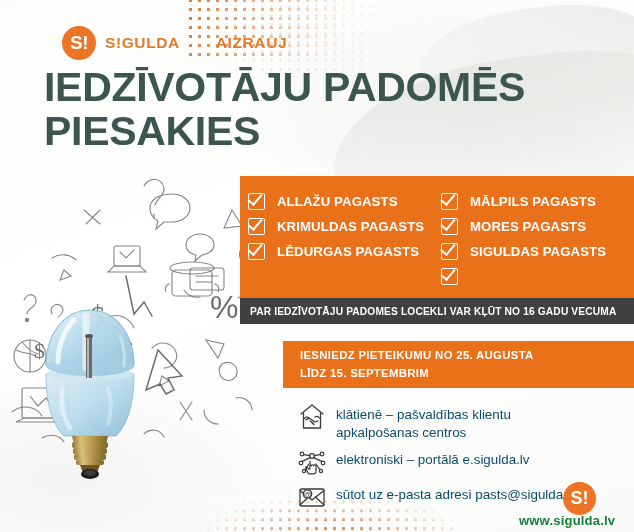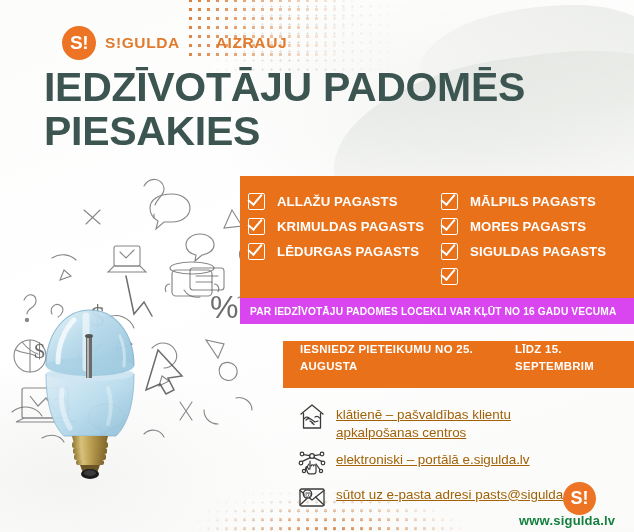--- a/index.html
+++ b/index.html
@@ -148,21 +148,21 @@
   .panel-list {
     position: absolute;
     left: 240px; top: 176px;
     width: 394px; height: 122px;
     background: #e8711a;
   }
   .panel-note {
     position: absolute;
     left: 240px; top: 298px;
     width: 394px; height: 26px;
-    background: #d946ef;
+    background: #404040;
     display: flex;
     align-items: center;
   }
   .panel-note .note-text {
     color: #ffffff;
     font-weight: bold;
     font-size: 10.2px;
     letter-spacing: .15px;
     padding-left: 10px;
     white-space: nowrap;
@@ -204,20 +204,21 @@
     white-space: nowrap;
   }
 
   
   .panel-deadline {
     position: absolute;
     left: 283px; top: 341px;
     width: 351px; height: 47px;
     background: #e8711a;
     display: flex;
+    flex-direction: column;
     justify-content: center;
     padding-left: 17px;
     box-sizing: border-box;
   }
   .panel-deadline div {
     color: #ffffff;
     font-weight: bold;
     font-size: 11.4px;
     letter-spacing: .3px;
     line-height: 1.5;
@@ -234,25 +235,24 @@
     align-items: flex-start;
     gap: 9px;
     margin-bottom: 7px;
   }
   .contact-icon {
     flex: 0 0 30px;
     width: 30px; height: 30px;
     margin-top: -2px;
   }
   .contact-text {
-    color: #a16207;
+    color: #0c4a6e;
     font-size: 13.4px;
     line-height: 1.33;
     padding-top: 2px;
-    text-decoration: underline;
   }
   .contact-row.r2 { margin-top: 4px; }
   .contact-row.r3 { margin-top: 7px; }
 
   
   .footer-badge {
     position: absolute;
     left: 563px; top: 482px;
     width: 33px; height: 33px;
     border-radius: 50%;

